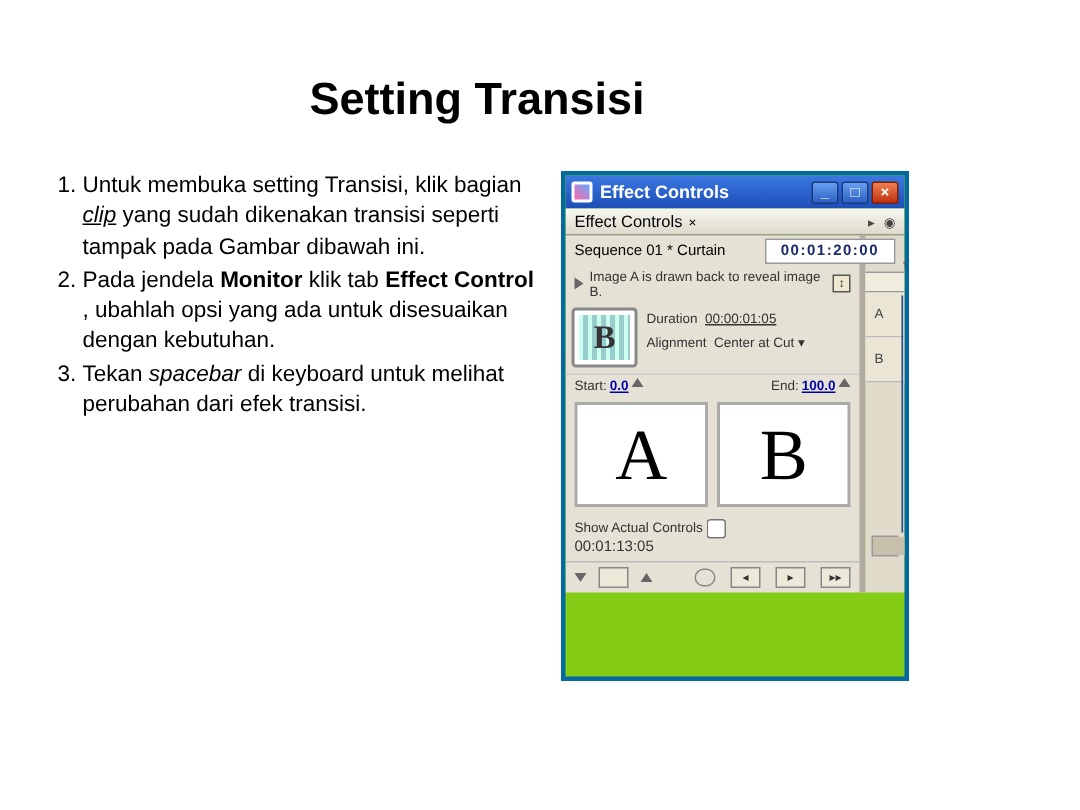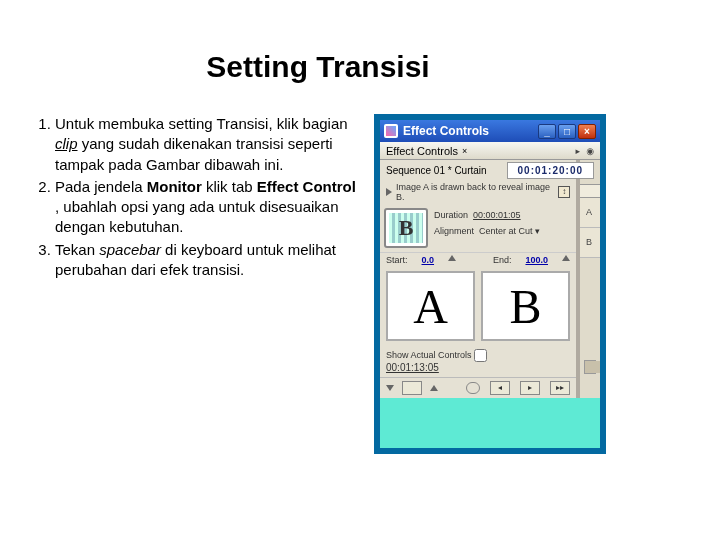--- a/index.html
+++ b/index.html
@@ -6,21 +6,21 @@
   body { width: 720px; height: 540px; background: #fff; font-family: Arial, Helvetica, sans-serif; color: #000; }
   .slide { width: 636px; height: 540px; position: relative; padding: 0 30px; }
   .title { font-size: 30px; font-weight: bold; text-align: center; padding-top: 50px; padding-bottom: 30px; }
   .content { display: flex; gap: 14px; }
   .left { flex: 0 0 330px; }
   ol.steps { padding-left: 25px; font-size: 15px; line-height: 1.35; }
   ol.steps li { margin-bottom: 2px; }
   .bold { font-weight: bold; }
   .italic { font-style: italic; margin-top: 48px; }
   .underline { text-decoration: underline; }
-  .right { flex: 1; height: 340px; background: #5eead4; border: 6px solid #0369a1; position: relative; font-family: Tahoma, Arial, sans-serif; font-size: 10px; overflow: hidden; }
+  .right { flex: 1; height: 340px; background: #84cc16; border: 3px solid #0369a1; position: relative; font-family: Tahoma, Arial, sans-serif; font-size: 10px; overflow: hidden; }
   .win-title { height: 22px; background: linear-gradient(to bottom,#3a78e0,#1e4db7); color: #fff; display: flex; align-items: center; padding: 0 4px; gap: 5px; font-size: 12px; font-weight: bold; }
   .win-icon { width: 14px; height: 14px; background:#fff; border-radius:2px; display:inline-block; position:relative; }
   .win-icon:after { content:""; position:absolute; inset:2px; background:linear-gradient(45deg,#f6a,#6af); }
   .winbtns { margin-left: auto; display:flex; gap:2px; }
   .wbtn { width:18px; height:15px; background:linear-gradient(#6aa0f0,#2a60c0); border:1px solid #1a3a80; border-radius:2px; color:#fff; text-align:center; line-height:13px; font-size:10px; }
   .wbtn.close { background:linear-gradient(#f08050,#c03010); border-color:#802000;}
   .panel-title { height: 18px; background: linear-gradient(#f7f7f2,#dedacb); border-bottom:1px solid #999; display:flex; align-items:center; padding:0 6px; font-size:11px; }
   .pnlclose { margin-left:4px; font-size:9px;}
   .pnlhelp { margin-left:auto; display:flex; gap:6px; }
   .pnlhelp span { font-size:9px; color:#444; }
@@ -33,31 +33,31 @@
   .drawnrow { display:flex; align-items:center; padding:2px 6px; gap:4px; font-size:9px; color:#333;}
   .drawnrow .tri { width:0;height:0;border-left:6px solid #666;border-top:4px solid transparent;border-bottom:4px solid transparent;}
   .drawnrow .rev { margin-left:auto; width:12px;height:12px; border:1px solid #555; background:#f0e8d0; text-align:center; line-height:10px; font-size:8px;}
   .midrow { display:flex; padding: 4px; gap:6px; }
   .thumb { width:44px; height:40px; background:#fff; border:2px solid #888; display:flex; align-items:center; justify-content:center; font-size:22px; font-family: "Times New Roman", serif; color:#333; border-radius:3px; position:relative;}
   .thumb .bke { position:absolute; inset:3px; background: repeating-linear-gradient(90deg,#cfe,#cfe 3px,#9cc 3px,#9cc 6px);}
   .thumb span { position:relative; font-weight:bold;}
   .mfields { flex:1; font-size:9px; color:#333; padding-top:2px;}
   .mfields .line { display:flex; margin-bottom:6px; }
   .mfields .ul { text-decoration: underline; }
-  .startend { display:flex; padding: 2px 6px; font-size:9px; gap:14px; border-top:1px solid #ccc;}
+  .startend { display:flex; padding: 2px 6px; font-size:9px; gap:2px; border-top:1px solid #ccc;}
   .startend .nm { color:#333; }
   .startend .uv { text-decoration: underline; color:#00a;font-weight:bold; }
   .startend .spacer { flex:1; }
   .triup,.tridn { width:0;height:0;display:inline-block;}
   .triup{border-left:4px solid transparent;border-right:4px solid transparent;border-bottom:6px solid #666;}
   .tridn{border-left:4px solid transparent;border-right:4px solid transparent;border-top:6px solid #666;}
   .bigAB { display:flex; gap:6px; padding:4px 6px; }
   .bigthumb { flex:1; height:70px; background:#fff; border:2px solid #aaa; display:flex; align-items:center; justify-content:center; font-family:"Times New Roman",serif; font-size:48px; }
   .actual { padding:4px 6px; font-size:9px; color:#333;}
-  .actual .tc { text-decoration:underline; font-size:10px;}
+  .actual .tc { font-size:10px;}
   .transport { padding: 3px 6px; display:flex; gap:8px; border-top:1px solid #bbb; align-items:center; }
   .tbtn { width:20px; height:14px; border:1px solid #888; background:#ece9d8; text-align:center; font-size:8px; line-height:12px; color:#333;}
   .tright { margin-left:auto; display:flex; gap:10px; align-items:center; }
   .loop { width:14px;height:12px;border:1px solid #888;border-radius:6px;}
   .rightpanel { flex:1; background:#e0dbcb; position:relative; }
   .tcbox { position:absolute; top:2px; right:6px; background:#fff; border:1px solid #999; padding:2px 10px; font-size:10px; font-weight:bold; letter-spacing:1px; color:#1a2a6a; }
   .ruler { position:absolute; top:24px; left:0; right:0; height:14px; border-top:1px solid #999; border-bottom:1px solid #999; background:#f0ecde;}
   .track { position:absolute; left:0; right:0; height:30px; background:#eae5d5; border-bottom:1px solid #bbb; font-size:9px;}
   .track.a { top:38px; } .track.b { top:68px; }
   .trlabel { position:absolute; left:6px; top:9px; color:#444;}

